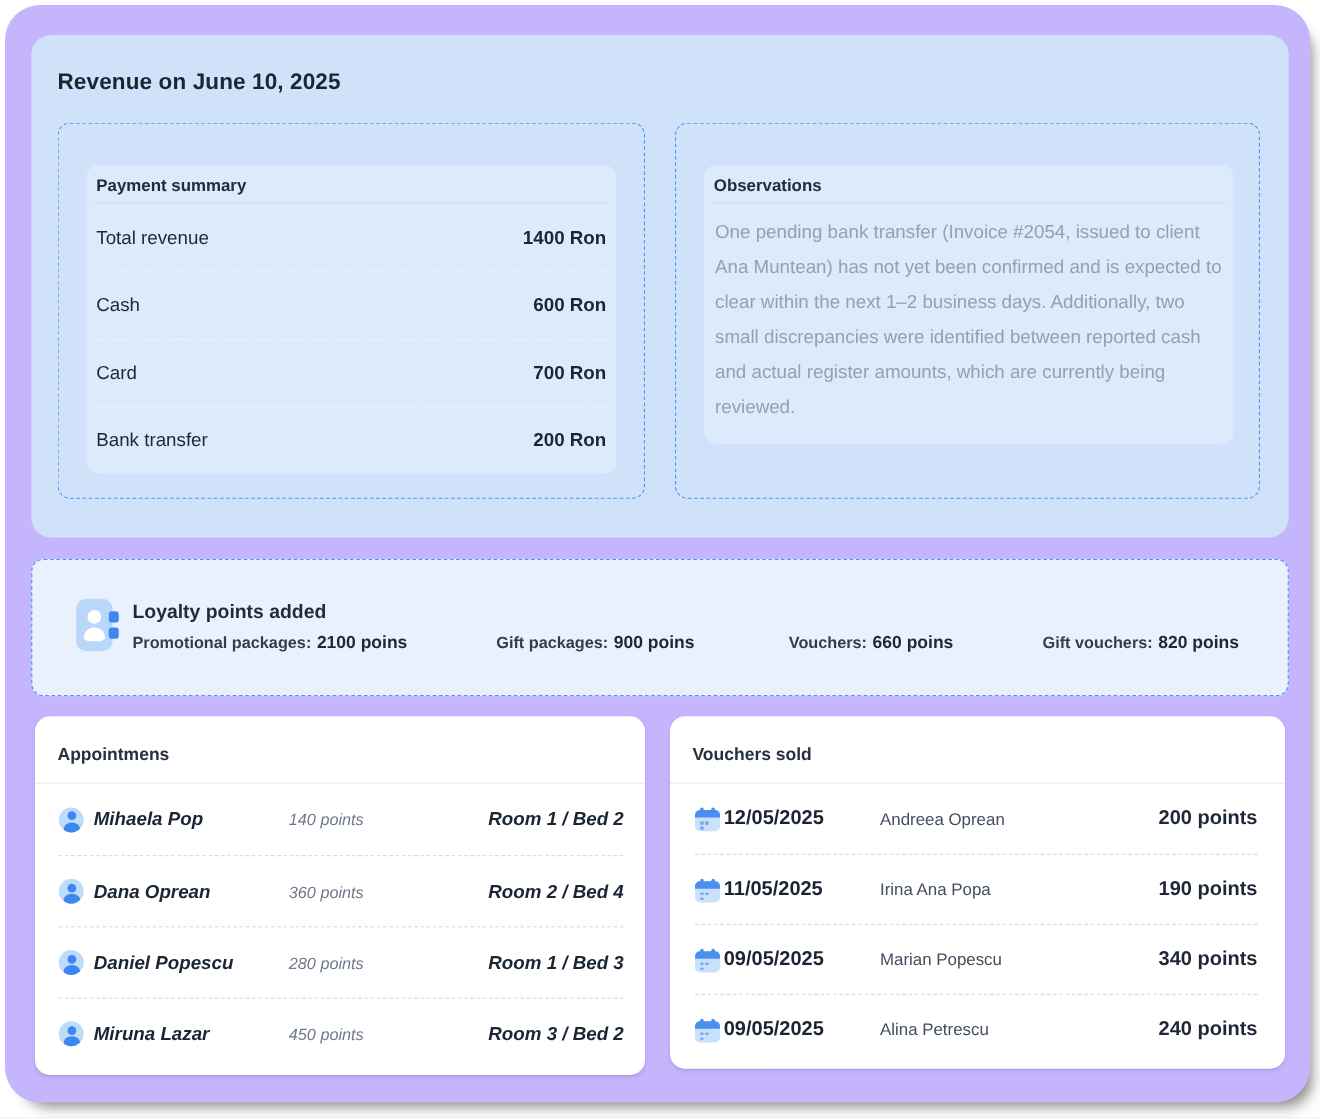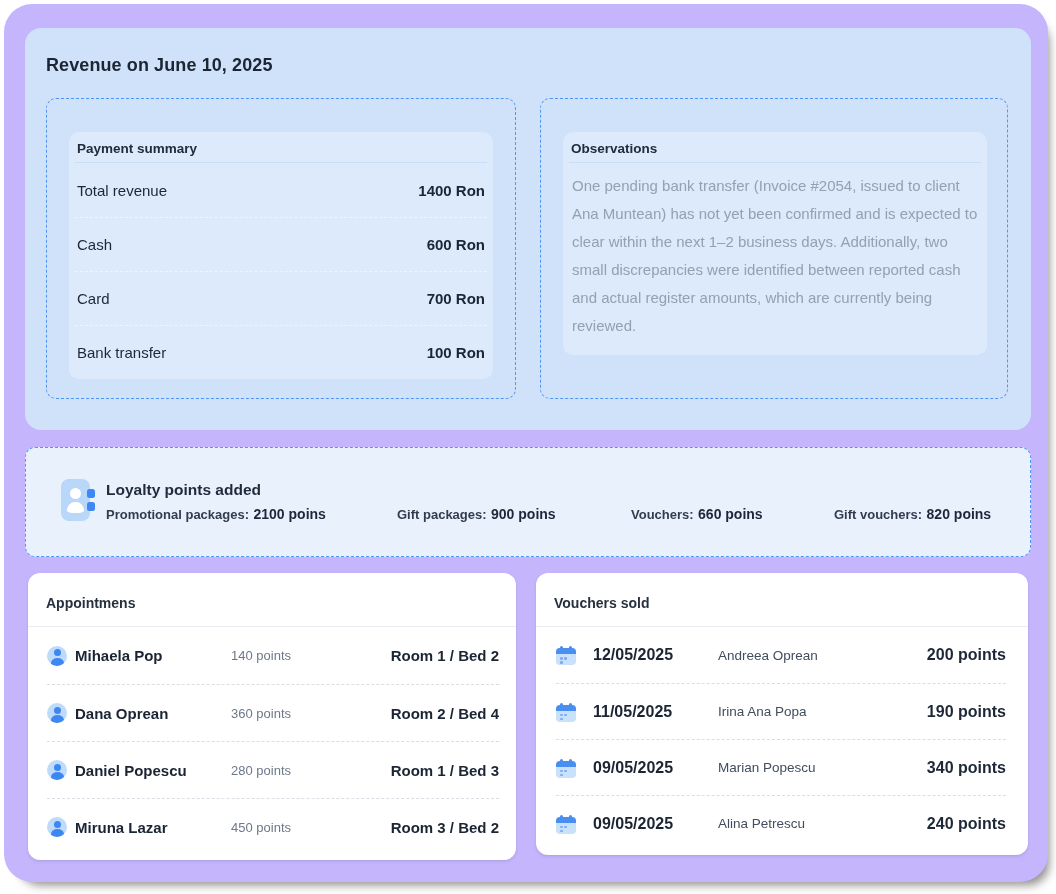--- a/index.html
+++ b/index.html
@@ -42,33 +42,33 @@
   .stat-label { font-size:13px; font-weight:600; color:#313d4f; }
   .stat-value { font-size:14px; font-weight:700; color:#1d2737; }
 
   
   .bottom-grid { position:absolute; left:24px; top:569px; width:1000px; display:grid; grid-template-columns:488px 492px; gap:20px; align-items:start; }
   .card { background:#ffffff; border-radius:12px; box-shadow:0 1px 2px rgba(16,24,40,.07), 0 2px 4px rgba(16,24,40,.06); overflow:hidden; }
   .card.appointments { height:287px; }
   .card.vouchers { height:282px; }
   .card-head { display:flex; align-items:center; height:54px; padding:6px 18px 0; border-bottom:1px solid #e8ebf0; font-size:14px; font-weight:700; color:#27303f; }
 
-  .appt-row { display:flex; align-items:center; height:57px; margin:0 17px 0 19px; }
+  .appt-row { display:flex; align-items:center; height:57px; margin:0 17px 0 19px;font-style:italic; }
   .appt-row + .appt-row { border-top:1px dashed #d9dee5; }
   .appt-name { width:156px; margin-left:8px; font-size:15px; font-weight:600; color:#1a2433; }
   .appt-points { flex:1; font-size:13px; color:#6d7889; }
   .appt-room { font-size:15px; font-weight:700; color:#1b2534; text-align:right; }
 
   .avatar-icon { position:relative; width:20px; height:20px; border-radius:50%; background:#bedbfa; overflow:hidden; flex:none; }
   .avatar-icon .head { position:absolute; top:3.5px; left:6.5px; width:7px; height:7px; border-radius:50%; background:#3d87f2; }
   .avatar-icon .body { position:absolute; top:12px; left:3.5px; width:13px; height:10px; border-radius:50% 50% 0 0; background:#3d87f2; }
 
   .vch-row { display:flex; align-items:center; height:56px; margin:0 22px 0 20px; }
   .vch-row + .vch-row { border-top:1px dashed #d9dee5; }
-  .vch-date { width:125px; margin-left:17px; font-size:16px; font-weight:700; color:#1b2433; }
+  .vch-date { width:125px; margin-left:3px; font-size:16px; font-weight:700; color:#1b2433; }
   .vch-name { flex:1; font-size:13.5px; font-weight:500; color:#424d5d; }
   .vch-points { font-size:16px; font-weight:700; color:#1d2737; text-align:right; }
 
   .cal-icon { position:relative; width:20px; height:20px; flex:none; }
   .cal-icon .body { position:absolute; top:3px; left:0; width:20px; height:17px; border-radius:4px; background:#c9e1fb; }
   .cal-icon .top { position:absolute; top:3px; left:0; width:20px; height:6px; border-radius:4px 4px 0 0; background:#4a8ff0; }
   .cal-icon .ring { position:absolute; top:1px; width:3px; height:4px; border-radius:1.5px; background:#4a8ff0; }
   .cal-icon .ring.r1 { left:4px; } .cal-icon .ring.r2 { left:13px; }
   .cal-icon .dot { position:absolute; width:2.5px; height:2.5px; border-radius:1px; background:#7dabf5; }
   .cal-icon .dot.d1 { left:4px; top:12px; } .cal-icon .dot.d2 { left:8px; top:12px; } .cal-icon .dot.d3 { left:4px; top:16px; }
@@ -96,21 +96,21 @@
               <span class="pay-value">600 Ron</span>
             </div>
 
             <div class="pay-row">
               <span class="pay-label">Card</span>
               <span class="pay-value">700 Ron</span>
             </div>
 
             <div class="pay-row">
               <span class="pay-label">Bank transfer</span>
-              <span class="pay-value">100 Ron</span>
+              <span class="pay-value">200 Ron</span>
             </div>
           </div>
       </div>
     </div>
 
     <div class="dashed-box observ">
       <div class="inner-card">
         <div class="inner-head">Observations</div>
         <p class="obs-text">One pending bank transfer (Invoice #2054, issued to client Ana Muntean) has not yet been confirmed and is expected to clear within the next 1–2 business days. Additionally, two small discrepancies were identified between reported cash and actual register amounts, which are currently being reviewed.</p>
       </div>

